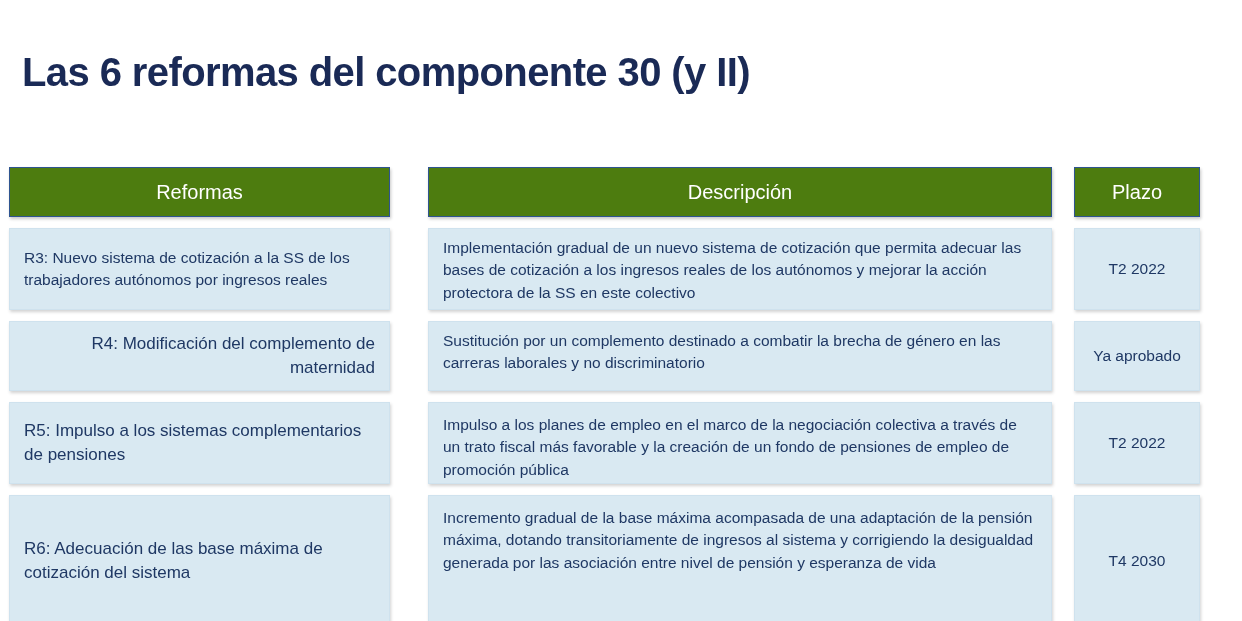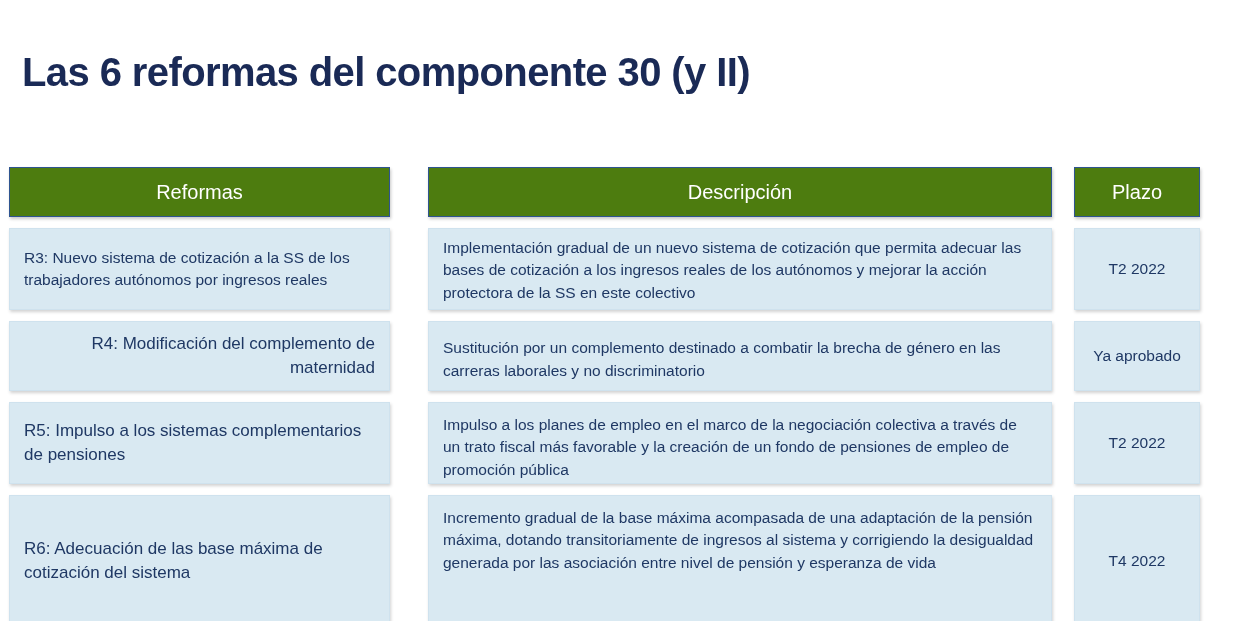--- a/index.html
+++ b/index.html
@@ -112,21 +112,21 @@
   .row-1 .col-reformas { font-size: 15.5px; }
   .row-2 .col-reformas { font-size: 17px; text-align: right; }
   .row-3 .col-reformas { font-size: 17px; }
   .row-4 .col-reformas { font-size: 17px; }
 
   .desc-text { display: block; width: 100%; }
   .reform-text { display: block; width: 100%; }
   .plazo-text { display: block; }
 
   
-  .row-2 .col-desc { align-items: flex-end; }
+  .row-2 .col-desc { align-items: flex-start; }
   .row-1 .col-desc { padding-top: 11px; align-items: center; }
   .row-3 .col-desc { padding-top: 11px; }
   .row-4 .col-desc { padding-top: 11px; }
 </style>
 </head>
 <body>
 
 <div class="slide">
 
   <h1 class="slide-title">Las 6 reformas del componente 30 (y II)</h1>
@@ -182,18 +182,18 @@
     </div>
 
     <div class="row body-row row-4">
       <div class="cell col-reformas">
         <span class="reform-text">R6: Adecuación de las base máxima de cotización del sistema</span>
       </div>
       <div class="cell col-desc">
         <span class="desc-text">Incremento gradual de la base máxima acompasada de una adaptación de la pensión máxima, dotando transitoriamente de ingresos al sistema y corrigiendo la desigualdad generada por las asociación entre nivel de pensión y esperanza de vida</span>
       </div>
       <div class="cell col-plazo">
-        <span class="plazo-text">T4 2022</span>
+        <span class="plazo-text">T4 2030</span>
       </div>
     </div>
 
   </div>
 </div>
 
 </body></html>

